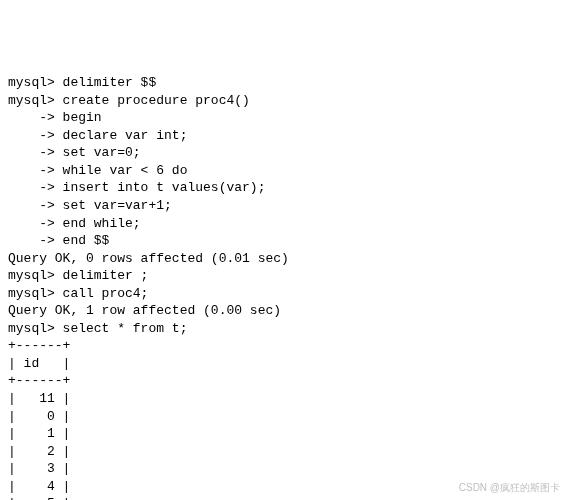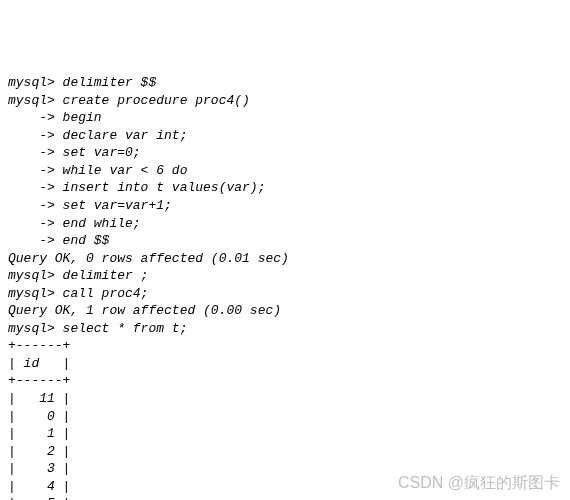--- a/index.html
+++ b/index.html
@@ -9,27 +9,27 @@
       line-height: 1.35;
       background: #fff;
       color: #000;
       width: 570px;
       height: 500px;
       padding: 4px 0 0 8px;
       position: relative;
       overflow: hidden;
       white-space: pre;
     }
-    .line { display: block; font-style: italic; }
+    .line { display: block; }
     .watermark {
       position: absolute;
       bottom: 6px;
       right: 10px;
       font-family: Arial, sans-serif;
-      font-size: 16px;
+      font-size: 10px;
       color: #bfbfbf;
     }
   </style>
 </head>
 <body>
 
 
 
 <div id="term"><span class="line">mysql&gt; delimiter $$</span><span class="line">mysql&gt; create procedure proc4()</span><span class="line">    -&gt; begin</span><span class="line">    -&gt; declare var int;</span><span class="line">    -&gt; set var=0;</span><span class="line">    -&gt; while var &lt; 6 do</span><span class="line">    -&gt; insert into t values(var);</span><span class="line">    -&gt; set var=var+1;</span><span class="line">    -&gt; end while;</span><span class="line">    -&gt; end $$</span><span class="line">Query OK, 0 rows affected (0.01 sec)</span><span class="line"></span><span class="line">mysql&gt; delimiter ;</span><span class="line">mysql&gt; call proc4;</span><span class="line">Query OK, 1 row affected (0.00 sec)</span><span class="line"></span><span class="line">mysql&gt; select * from t;</span><span class="line">+------+</span><span class="line">| id   |</span><span class="line">+------+</span><span class="line">|   11 |</span><span class="line">|    0 |</span><span class="line">|    1 |</span><span class="line">|    2 |</span><span class="line">|    3 |</span><span class="line">|    4 |</span><span class="line">|    5 |</span><span class="line"></span></div>
 

